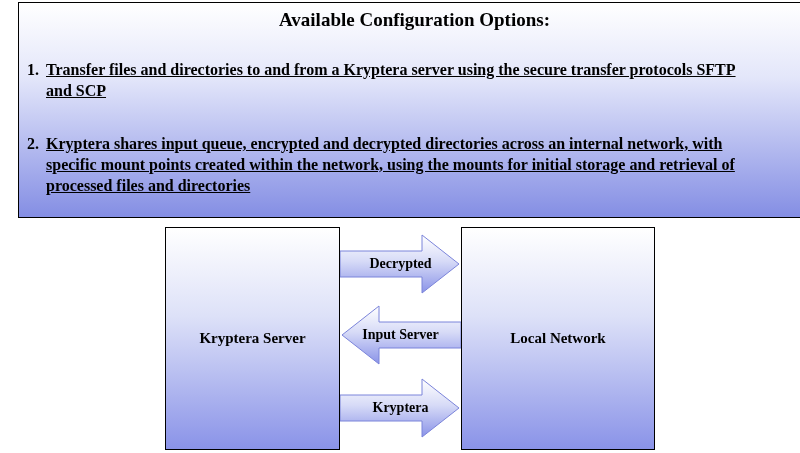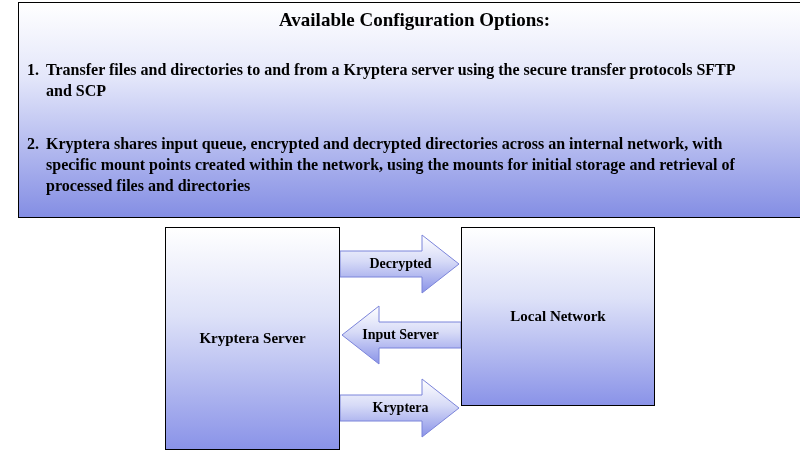--- a/index.html
+++ b/index.html
@@ -43,21 +43,21 @@
     font-weight: bold;
     color: #000000;
     line-height: 21px;
   }
   .panel-item.first { margin-top: 28px; }
   .panel-item.second { margin-top: 32px; }
   .item-number {
     flex: 0 0 auto;
     padding-right: 7px;
   }
-  .item-text { flex: 1 1 auto; }
+  .item-text { flex: 1 1 auto; text-decoration: underline; }
 
   
   .node-box {
     position: absolute;
     border: 1px solid #000000;
     background: linear-gradient(to bottom, #ffffff 0%, #dde1f8 40%, #8a93e8 100%);
     box-sizing: border-box;
     display: flex;
     align-items: center;
     justify-content: center;
@@ -69,21 +69,21 @@
   .node-left {
     left: 165px;
     top: 227px;
     width: 175px;
     height: 223px;
   }
   .node-right {
     left: 461px;
     top: 227px;
     width: 194px;
-    height: 179px;
+    height: 223px;
   }
 
   
   .arrow {
     position: absolute;
     left: 340px;
     width: 121px;
     height: 64px;
   }
   .arrow-1 { top: 232px; }

